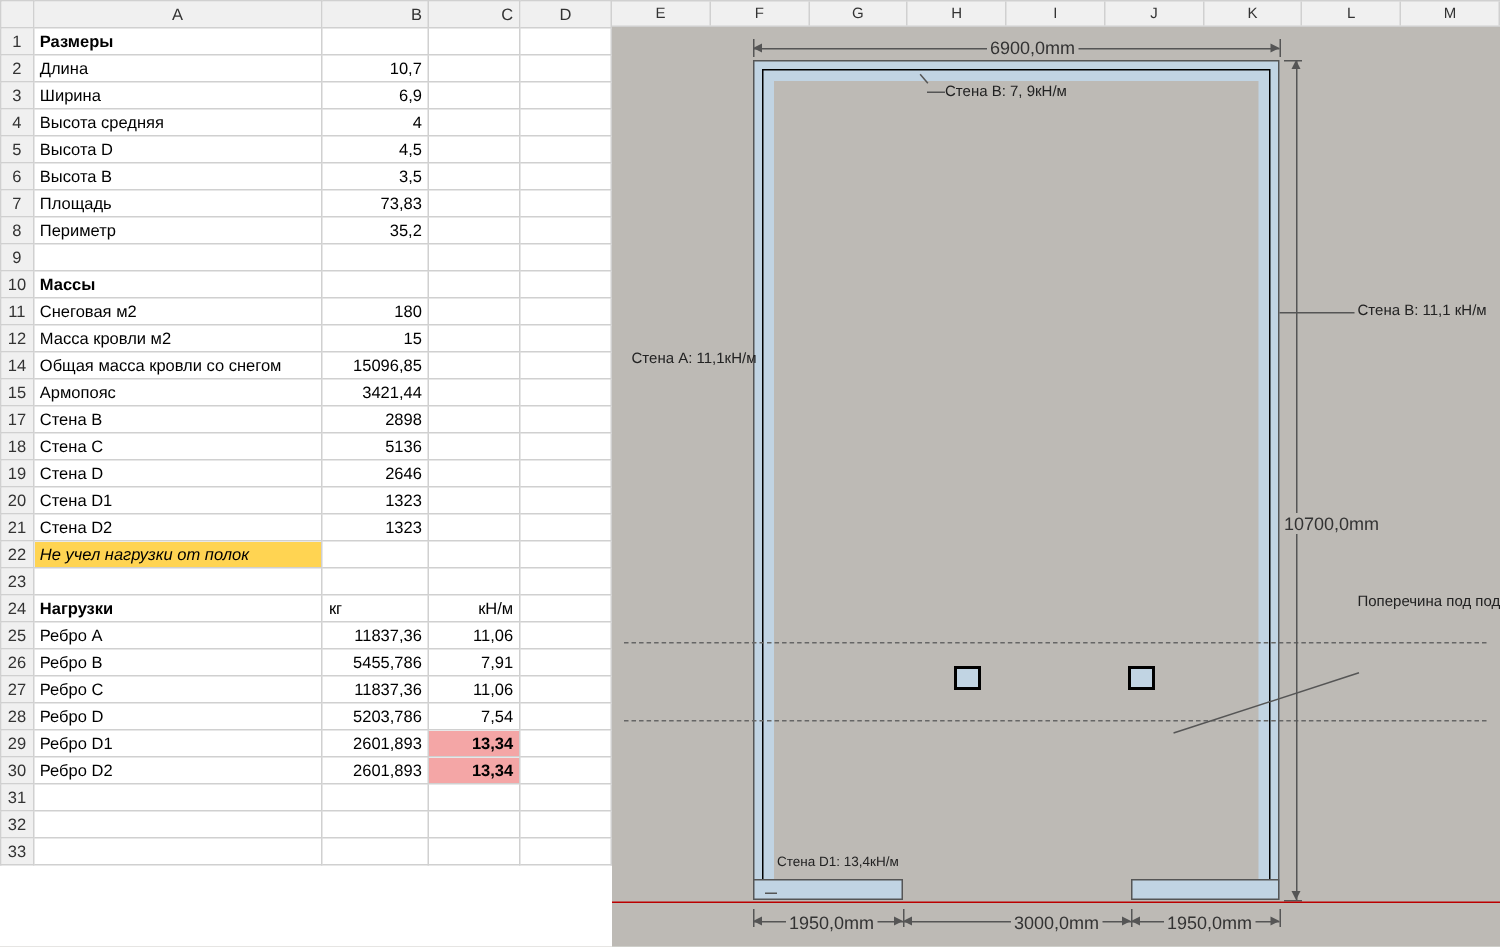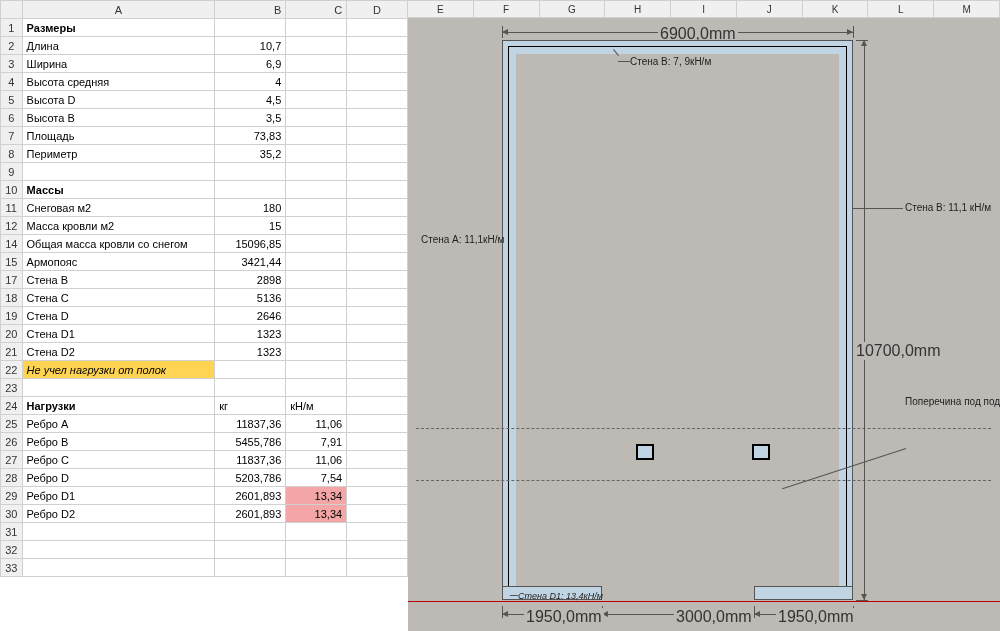--- a/index.html
+++ b/index.html
@@ -42,21 +42,21 @@
     text-align: center;
     width: 18px;
     color: #333;
   }
   .colA { width: 190px; }
   .colB { width: 70px; text-align: right; }
   .colC { width: 60px; text-align: right; }
   .colD { width: 60px; }
   .bold { font-weight: bold; }
   .hl-yellow { background: #ffd452; font-style: italic; }
-  .hl-red { background: #f4a6a6; }
+  .hl-red { background: #f4a6a6; font-weight: bold; }
   .num { text-align: right; }
 
   .diagram {
     flex: 1;
     background: #bdbab5;
     position: relative;
     font-size: 10px;
     color: #222;
   }
   .col-letters {
@@ -91,21 +91,21 @@
     width: 0; height: 0;
   }
   .dim-arrow-l { border-top: 3px solid transparent; border-bottom: 3px solid transparent; border-right: 6px solid #555; }
   .dim-arrow-r { border-top: 3px solid transparent; border-bottom: 3px solid transparent; border-left: 6px solid #555; }
   .dim-arrow-u { border-left: 3px solid transparent; border-right: 3px solid transparent; border-bottom: 6px solid #555; }
   .dim-arrow-d { border-left: 3px solid transparent; border-right: 3px solid transparent; border-top: 6px solid #555; }
   .dim-text {
     position: absolute;
     background: #bdbab5;
     padding: 0 2px;
-    font-size: 16px;
+    font-size: 12px;
     color: #333;
   }
   .wall {
     position: absolute;
     background: #c1d4e3;
     border: 1px solid #555;
   }
   .wall-inner {
     position: absolute;
     border: 1px solid #000;
@@ -296,21 +296,21 @@
           <td class="rowhdr">23</td>
           <td class="colA"></td>
           <td class="colB num"></td>
           <td class="colC num"></td>
           <td class="colD"></td>
         </tr>
         <tr>
           <td class="rowhdr">24</td>
           <td class="colA bold">Нагрузки</td>
           <td class="colB" style="text-align: left;">кг</td>
-          <td class="colC" style="text-align: left;">кН/м</td>
+          <td class="colC" style="text-align: right;">кН/м</td>
           <td class="colD"></td>
         </tr>
         <tr>
           <td class="rowhdr">25</td>
           <td class="colA">Ребро A</td>
           <td class="colB num">11837,36</td>
           <td class="colC num">11,06</td>
           <td class="colD"></td>
         </tr>
         <tr>
@@ -439,17 +439,17 @@
     <div class="label" style="left:222px; top:38px;">Стена В: 7, 9кН/м</div>
     <div class="leader" style="left:210px; top:43px; width:12px;"></div>
     <div class="leader" style="left:204px; top:34px; width:8px; transform:rotate(50deg);"></div>
 
     <div class="label" style="left:497px; top:184px;">Стена В: 11,1 кН/м</div>
     <div class="leader" style="left:445px; top:190px; width:50px;"></div>
 
     <div class="label" style="left:497px; top:378px; text-align:left; width:90px;">Поперечина под подъёбник: 9кН/м</div>
     <div class="leader" style="left:368px; top:430px; width:130px; transform-origin:right; transform:rotate(-18deg);"></div>
 
-    <div class="label" style="left:110px; top:573px; font-size:9px;font-style:italic;">Стена D1: 13,4кН/м</div>
+    <div class="label" style="left:110px; top:551px; font-size:9px;">Стена D1: 13,4кН/м</div>
     <div class="leader" style="left:102px; top:577px; width:8px;"></div>
 
   </div>
 </div>
 
 </body></html>

